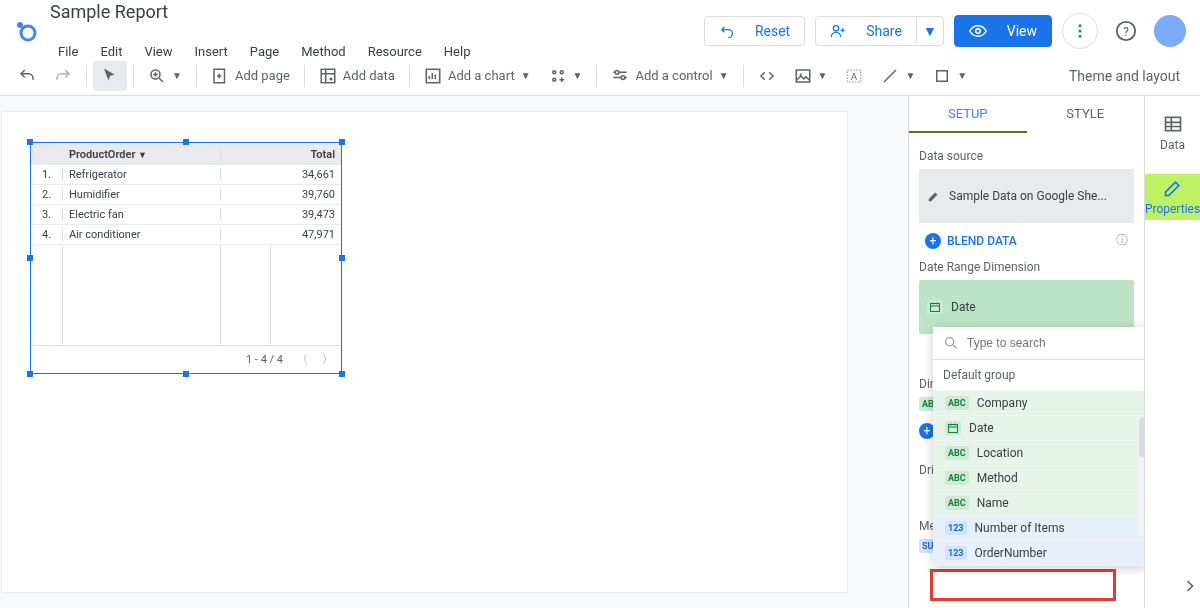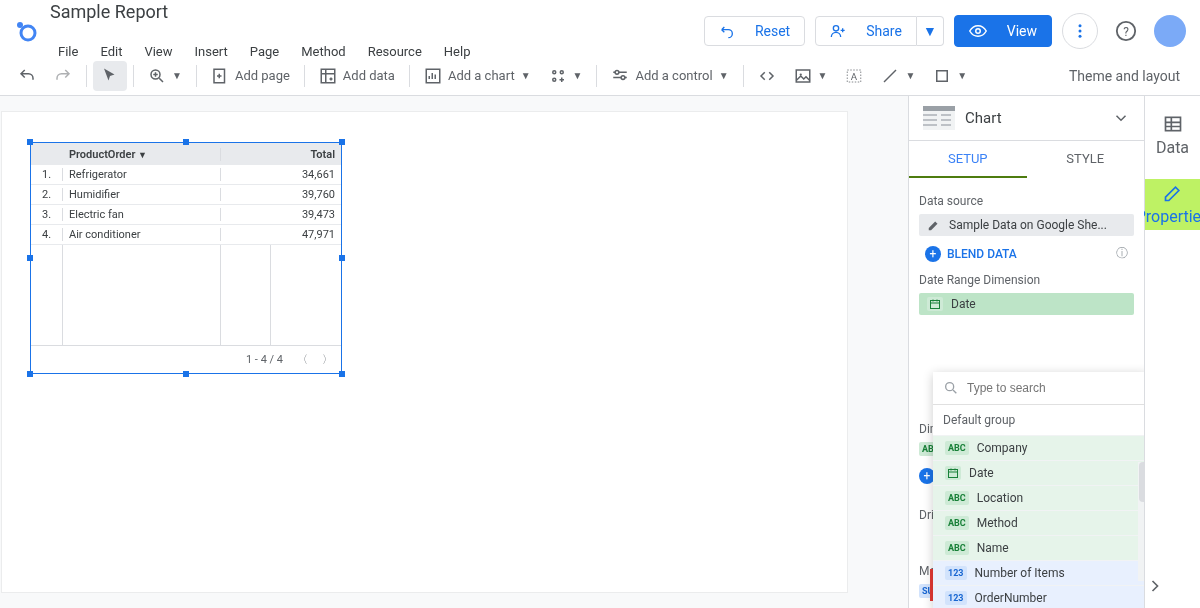--- a/index.html
+++ b/index.html
@@ -59,21 +59,21 @@
 .panel { width: 236px; border-left: 1px solid #dadce0; display: flex; flex-direction: column; position: relative; background: #fff; overflow: hidden; }
 .panel-header { display: flex; align-items: center; gap: 10px; padding: 10px 14px; border-bottom: 1px solid #dadce0; }
 .chart-type-icon { width: 32px; height: 24px; }
 .panel-header .lbl { flex: 1; font-size: 15px; }
 .tabs { display: flex; }
 .tab { flex: 1; text-align: center; padding: 10px 0; font-size: 13px; color: #5f6368; cursor: pointer; }
 .tab.active { color: #3b82f6; border-bottom: 2px solid #4d7c0f; }
 
 .panel-body { flex: 1; overflow: hidden; padding: 8px 10px; font-size: 12px; position: relative; }
 .sect-title { color: #5f6368; margin: 8px 0 6px; }
-.chip { display: flex; align-items: center; gap: 8px; background: #e8eaed; padding: 4px 8px; border-radius: 2px; margin-bottom: 6px; font-size: 12px; }
+.chip { display: flex; align-items: center; gap: 8px; background: #e8eaed; padding: 20px 8px; border-radius: 2px; margin-bottom: 6px; font-size: 12px; }
 .chip .pencil { color: #5f6368; }
 .chip-green { background: #bde4c7; }
 .chip-min { display: flex; align-items: center; gap: 6px; padding: 3px 6px; margin-bottom: 4px; }
 .add-circle { width: 16px; height: 16px; border-radius: 50%; background: #1a73e8; color: #fff; display: inline-flex; align-items: center; justify-content: center; font-size: 12px; }
 .blend-link { color: #1a73e8; font-weight: 500; }
 .help-ic { color: #9aa0a6; }
 .field-box-abc { background: #ceead6; color: #188038; font-size: 9px; font-weight: 700; padding: 2px 3px; border-radius: 2px; }
 .field-box-123 { background: #d2e3fc; color: #1967d2; font-size: 9px; font-weight: 700; padding: 2px 3px; border-radius: 2px; }
 .field-box-date { background: #ceead6; color: #188038; padding: 1px 2px; border-radius: 2px; display:inline-flex; }
 .field-box-sum { background: #d2e3fc; color: #1967d2; font-size: 9px; font-weight: 700; padding: 2px 3px; border-radius: 2px; }
@@ -84,21 +84,21 @@
 .search-input { border: none; outline: none; flex: 1; font-size: 12px; color: #5f6368; }
 .group-lbl { padding: 8px 10px; color: #5f6368; font-size: 12px; }
 .field-list { max-height: 210px; overflow: hidden; position: relative; border-top: 1px solid #f1f3f4;}
 .field-item { display: flex; align-items: center; gap: 8px; padding: 5px 10px 5px 12px; font-size: 12px; cursor: pointer; border-bottom: 1px solid #f1f3f4; background: #e6f4ea; }
 .field-item.num { background: #e8f0fe; }
 .scrollbar-fake { position: absolute; right: 0; top: 26px; bottom: 30px; width: 10px; background: #f1f3f4; }
 .scrollbar-thumb { position: absolute; top: 0; width: 8px; left:1px; height: 40px; background: #dadce0; border-radius: 4px; }
 .red-box { position: absolute; border: 3px solid #e53935; pointer-events: none; }
 
 
-.rail { width: 56px; border-left: 1px solid #dadce0; display: flex; flex-direction: column; align-items: flex-start; padding-top: 14px; gap: 18px; color: #5f6368; font-size: 16px; }
+.rail { width: 56px; border-left: 1px solid #dadce0; display: flex; flex-direction: column; align-items: flex-end; padding-top: 14px; gap: 18px; color: #5f6368; font-size: 12px; }
 .rail-item { display: flex; flex-direction: column; align-items: center; gap: 4px; cursor: pointer; width: 100%; padding: 4px 0;}
 .rail-item.active { color: #1a73e8; }
 .rail-item.active-bg { background: #bef264; }
 .rail-spacer { flex: 1; }
 .rail-expand { padding-bottom: 12px; color: #5f6368; cursor: pointer; }
 
 
 .behind-lbl { position: absolute; left: 10px; font-size: 12px; color: #5f6368; }
 .behind-chip { position: absolute; left: 10px; display:flex; align-items:center; gap:6px; font-size:11px;}
 
@@ -326,36 +326,20 @@
             <span>1 - 4 / 4</span>
             <span class="pager-btn">〈</span>
             <span class="pager-btn">〉</span>
           </div>
         </div>
       </div>
     </div>
   </div>
 
   <div class="panel">
-    <div class="panel-header">
-      <svg class="chart-type-icon" viewBox="0 0 32 24">
-          <rect width="32" height="24" fill="#f1f3f4"></rect>
-          <rect y="0" width="32" height="5" fill="#9aa0a6"></rect>
-          <rect y="8" width="14" height="2" fill="#bdc1c6"></rect>
-          <rect x="18" y="8" width="10" height="2" fill="#bdc1c6"></rect>
-          <rect y="13" width="14" height="2" fill="#bdc1c6"></rect>
-          <rect x="18" y="13" width="10" height="2" fill="#bdc1c6"></rect>
-          <rect y="18" width="14" height="2" fill="#bdc1c6"></rect>
-          <rect x="18" y="18" width="10" height="2" fill="#bdc1c6"></rect>
-        </svg>
-      <span class="lbl">Chart</span>
-      <svg width="18" height="18" viewBox="0 0 24 24">
-          <path fill="none" stroke="#5f6368" stroke-width="2" d="M6 9l6 6 6-6"></path>
-        </svg>
-    </div>
     <div class="tabs">
       <div class="tab active">SETUP</div>
       <div class="tab">STYLE</div>
     </div>
     <div class="panel-body">
       <div class="sect-title">Data source</div>
       <div class="chip">
         <svg width="14" height="14" viewBox="0 0 24 24" class="pencil">
             <path fill="#5f6368" d="M3 17l11-11 4 4L7 21H3v-4z"></path>
           </svg>

